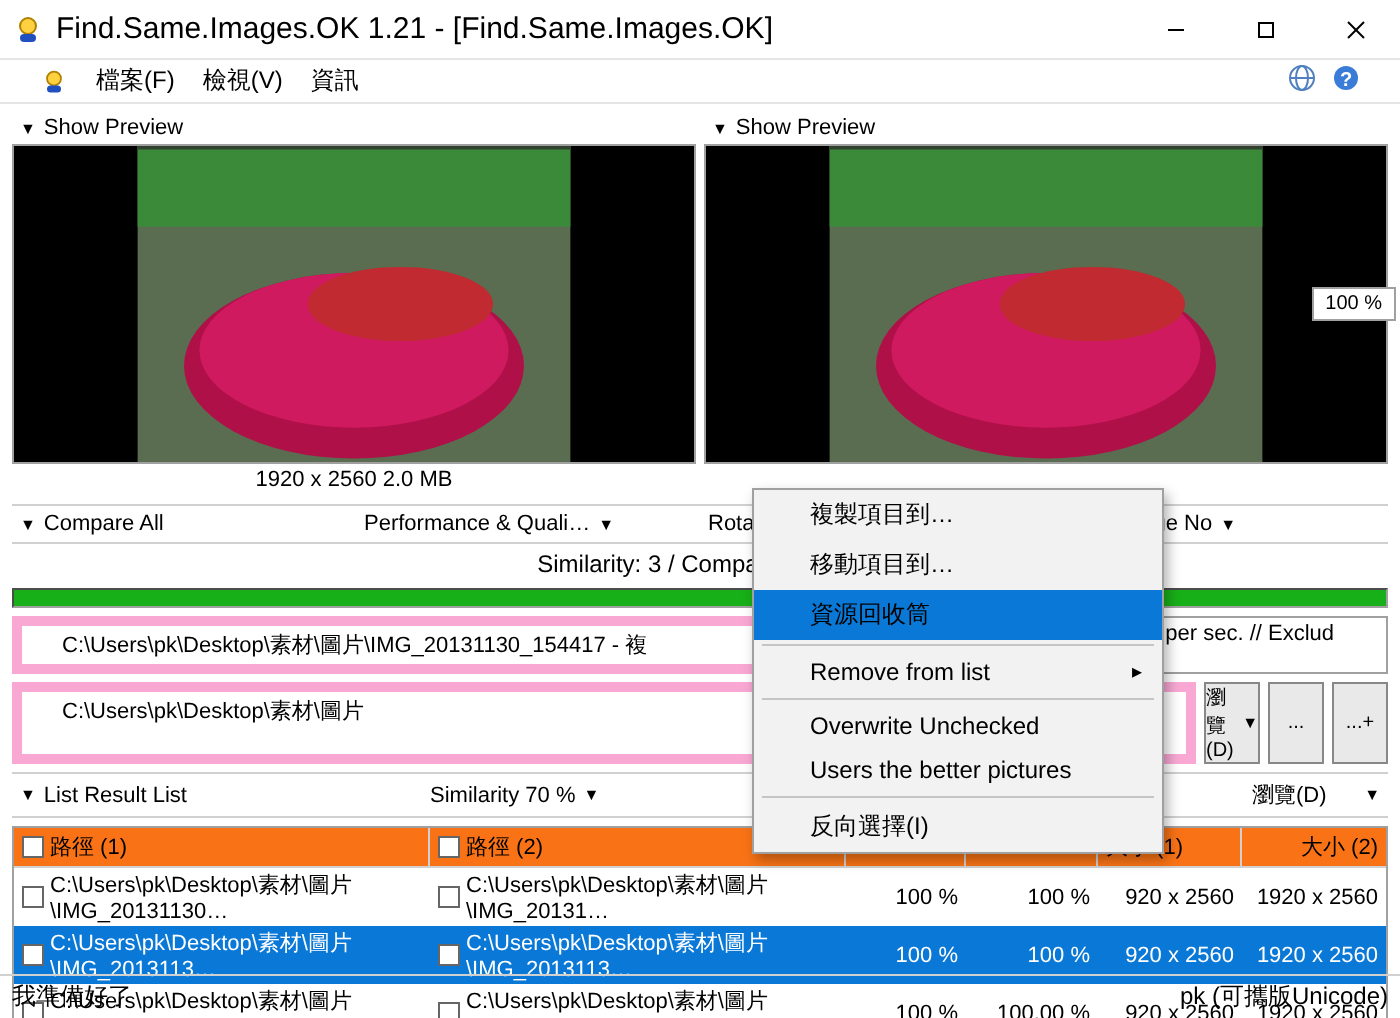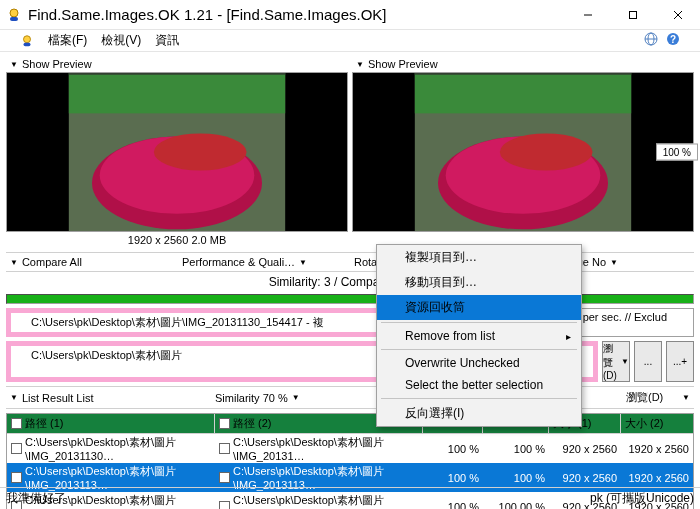--- a/index.html
+++ b/index.html
@@ -30,28 +30,28 @@
 .start-row { display: flex; gap: 4px; }
 .path-box { border: 5px solid #f9a8d4; flex: 1; font-size: 11px; padding: 2px 20px; white-space: nowrap; overflow: hidden; }
 .start-btn { border: 1px solid #888; background: #e9e9e9; font-size: 12px; padding: 2px 20px; }
 .rate-box { border: 1px solid #a0a0a0; flex: 0 0 150px; font-size: 11px; padding: 2px 4px; white-space: nowrap; overflow: hidden; }
 .row2 { display: flex; gap: 4px; margin-top: 4px; }
 .row2 .path-box { flex: 1; }
 .mini-btn { border: 1px solid #888; background: #e9e9e9; width: 28px; font-size: 10px; display: flex; align-items: center; justify-content: center; }
 .row3 { display: flex; margin-top: 4px; }
 .row3 .combo { flex: 1; }
 .table { border: 1px solid #a0a0a0; margin-top: 4px; font-size: 11px; }
-.thead { display: flex; background: #15803d; border-bottom: 1px solid #d0d0d0; }
+.thead { display: flex; background: #f97316; border-bottom: 1px solid #d0d0d0; }
 .th { border-right: 1px solid #d0d0d0; padding: 2px 4px; display: flex; align-items: center; gap: 3px; }
 .th.c0 { width: 208px; }
 .th.c1 { width: 208px; }
 .th.c2 { width: 60px; text-align: right; }
 .th.c3 { width: 66px; text-align: right; }
 .th.c4 { width: 72px; text-align: right; }
-.th.c5 { width: 72px; text-align: right; border-right: none; }
+.th.c5 { width: 72px; text-align: right; border-right: none; justify-content: flex-end; }
 .tr { display: flex; justify-content: flex-end; }
 .td { padding: 1px 4px; display: flex; align-items: center; gap: 3px; }
 .td.c0 { width: 208px; }
 .td.c1 { width: 208px; }
 .td.c2 { width: 60px; justify-content: flex-end; }
 .td.c3 { width: 66px; justify-content: flex-end; }
 .td.c4 { width: 72px; justify-content: flex-end; }
 .td.c5 { width: 72px; justify-content: flex-end; }
 .tr.sel { background: #0a78d6; color: #fff; }
 .chk { width: 11px; height: 11px; border: 1px solid #666; background: #fff; flex: 0 0 auto; }
@@ -305,21 +305,21 @@
   <div class="cm-sep"></div>
   <div class="cm-item">
       <span>Remove from list</span>
       <span class="arr">▸</span>
     </div>
   <div class="cm-sep"></div>
   <div class="cm-item">
       <span>Overwrite Unchecked</span>
     </div>
   <div class="cm-item">
-      <span>Select the better selection</span>
+      <span>Users the better pictures</span>
     </div>
   <div class="cm-sep"></div>
   <div class="cm-item">
       <span>反向選擇(I)</span>
     </div>
 </div>
 
 <div class="statusbar">
   <span>我準備好了</span>
   <span>pk (可攜版Unicode)</span>

